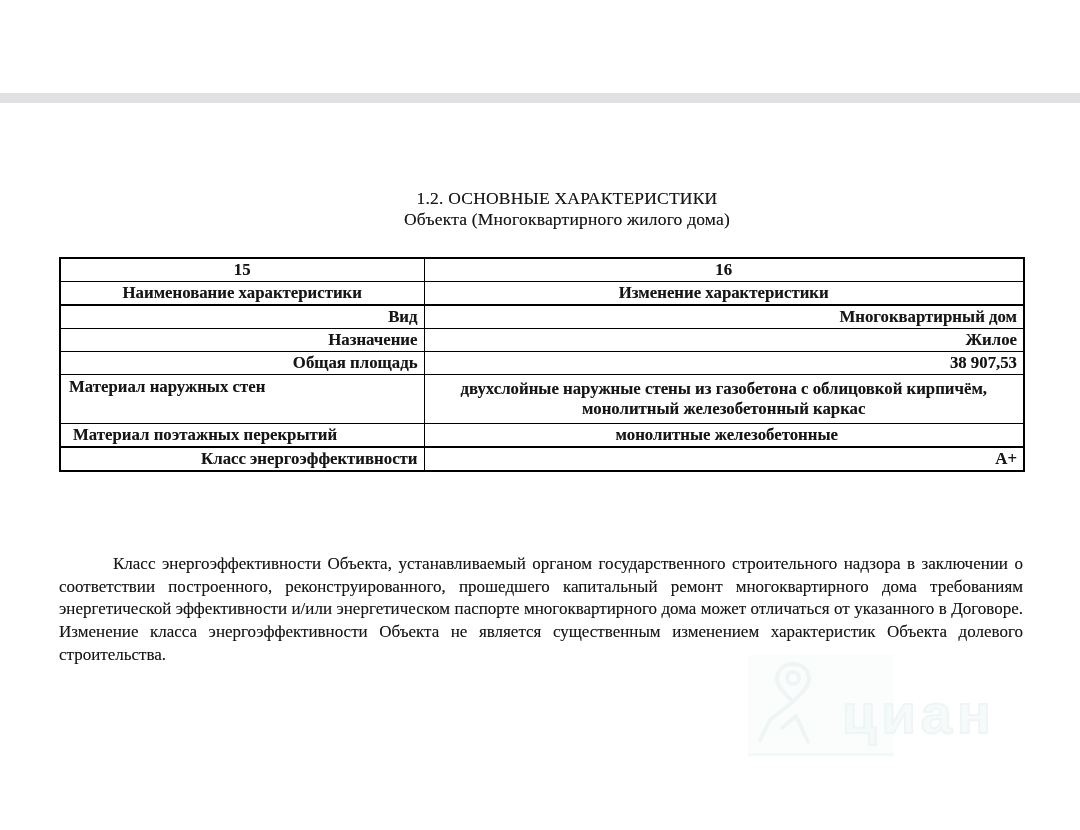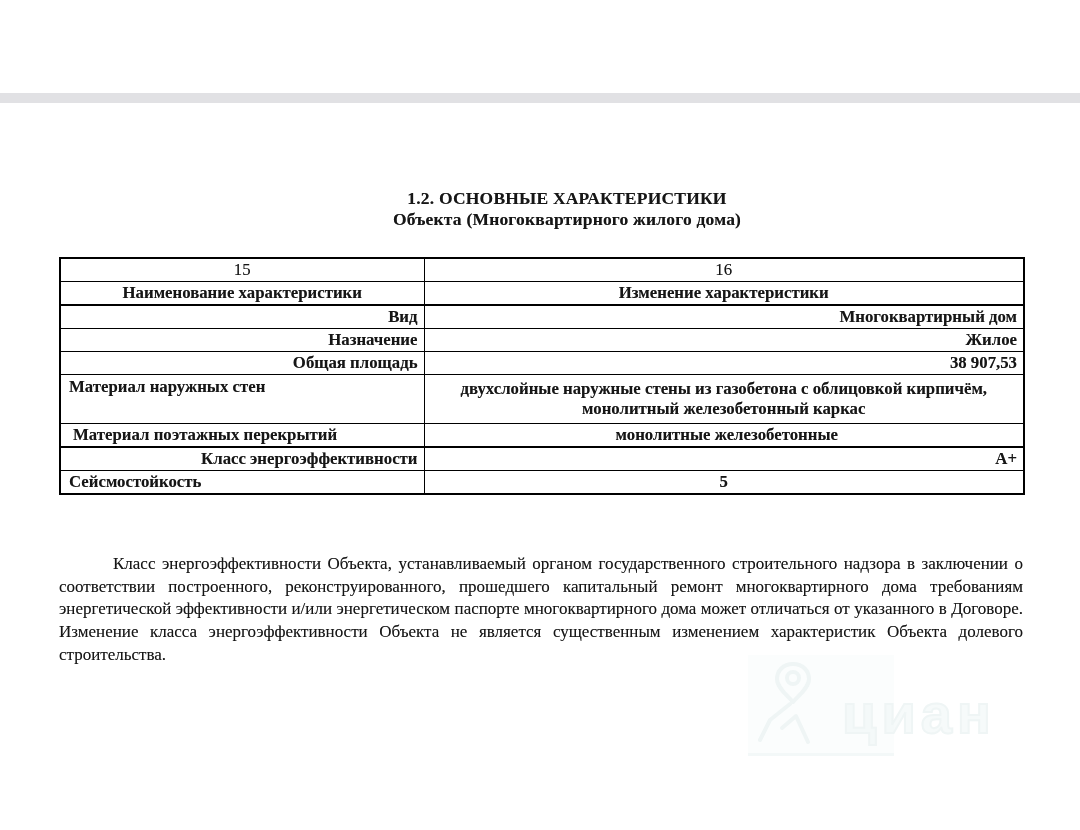--- a/index.html
+++ b/index.html
@@ -18,21 +18,21 @@
     position: absolute; left: 0; top: 93px;
     width: 1080px; height: 10px;
     background: #e1e1e4;
   }
 
   
   .titles {
     position: absolute; top: 188px; left: 0; width: 1080px;
     box-sizing: border-box; padding-left: 54px;
     text-align: center;
-    font-weight: bold;
+    font-weight: normal;
     font-size: 17.5px; line-height: 21px;
     letter-spacing: 0.2px;
     text-shadow: 0 0 0.6px rgba(0,0,0,0.45);
   }
 
   
   table.chars {
     position: absolute; left: 59px; top: 257px;
     width: 964px;
     border-collapse: collapse;
@@ -42,21 +42,21 @@
   table.chars td {
     border: 1.5px solid #000;
     font-size: 16.8px; line-height: 20px;
     padding: 1px 6px;
     text-align: center;
     vertical-align: middle;
     overflow: hidden;
     text-shadow: 0 0 0.5px rgba(0,0,0,0.4);
     font-weight: bold;
   }
-  table.chars tr.colnums td { font-weight: normal; height: 20px; margin-left: 38px; }
+  table.chars tr.colnums td { font-weight: bold; height: 20px; margin-left: 38px; }
   table.chars tr.hdr td { border-bottom-width: 2.5px; height: 20px; }
   table.chars td.name { text-align: left; padding-left: 8px; }
   table.chars tr.thickb td { border-bottom-width: 2.5px; padding-left: 12px; }
   table.chars tr.h23 td { height: 20px; text-align: right; }
   table.chars tr.h48 td { height: 45px; }
   table.chars tr.h22 td { height: 19px; }
 
   
   .para {
     position: absolute; left: 59px; top: 536px; width: 964px;
@@ -130,24 +130,20 @@
       <td>двухслойные наружные стены из газобетона с облицовкой кирпичём, монолитный железобетонный каркас</td>
     </tr>
     <tr class="h22 thickb">
       <td class="name">Материал поэтажных перекрытий</td>
       <td>монолитные железобетонные</td>
     </tr>
     <tr class="h23">
       <td class="name">Класс энергоэффективности</td>
       <td>A+</td>
     </tr>
-    <tr class="h22">
-      <td class="name">Сейсмостойкость</td>
-      <td>5</td>
-    </tr>
   </tbody>
     </table>
 
   <p class="para">Класс энергоэффективности Объекта, устанавливаемый органом государственного строительного надзора в заключении о соответствии построенного, реконструированного, прошедшего капитальный ремонт многоквартирного дома требованиям энергетической эффективности и/или энергетическом паспорте многоквартирного дома может отличаться от указанного в Договоре. Изменение класса энергоэффективности Объекта не является существенным изменением характеристик Объекта долевого строительства.</p>
 
   <div class="wm-bg"></div>
   <div class="wm">
     <svg width="82" height="90" viewBox="0 0 82 90">
       <g fill="none" stroke="#eff5f5" stroke-width="4" stroke-linecap="round" stroke-linejoin="round">
         <path d="M41 6 C31 6 25 13 25 21 C25 30 36 38 41 44 C46 38 57 30 57 21 C57 13 51 6 41 6 Z"></path>

